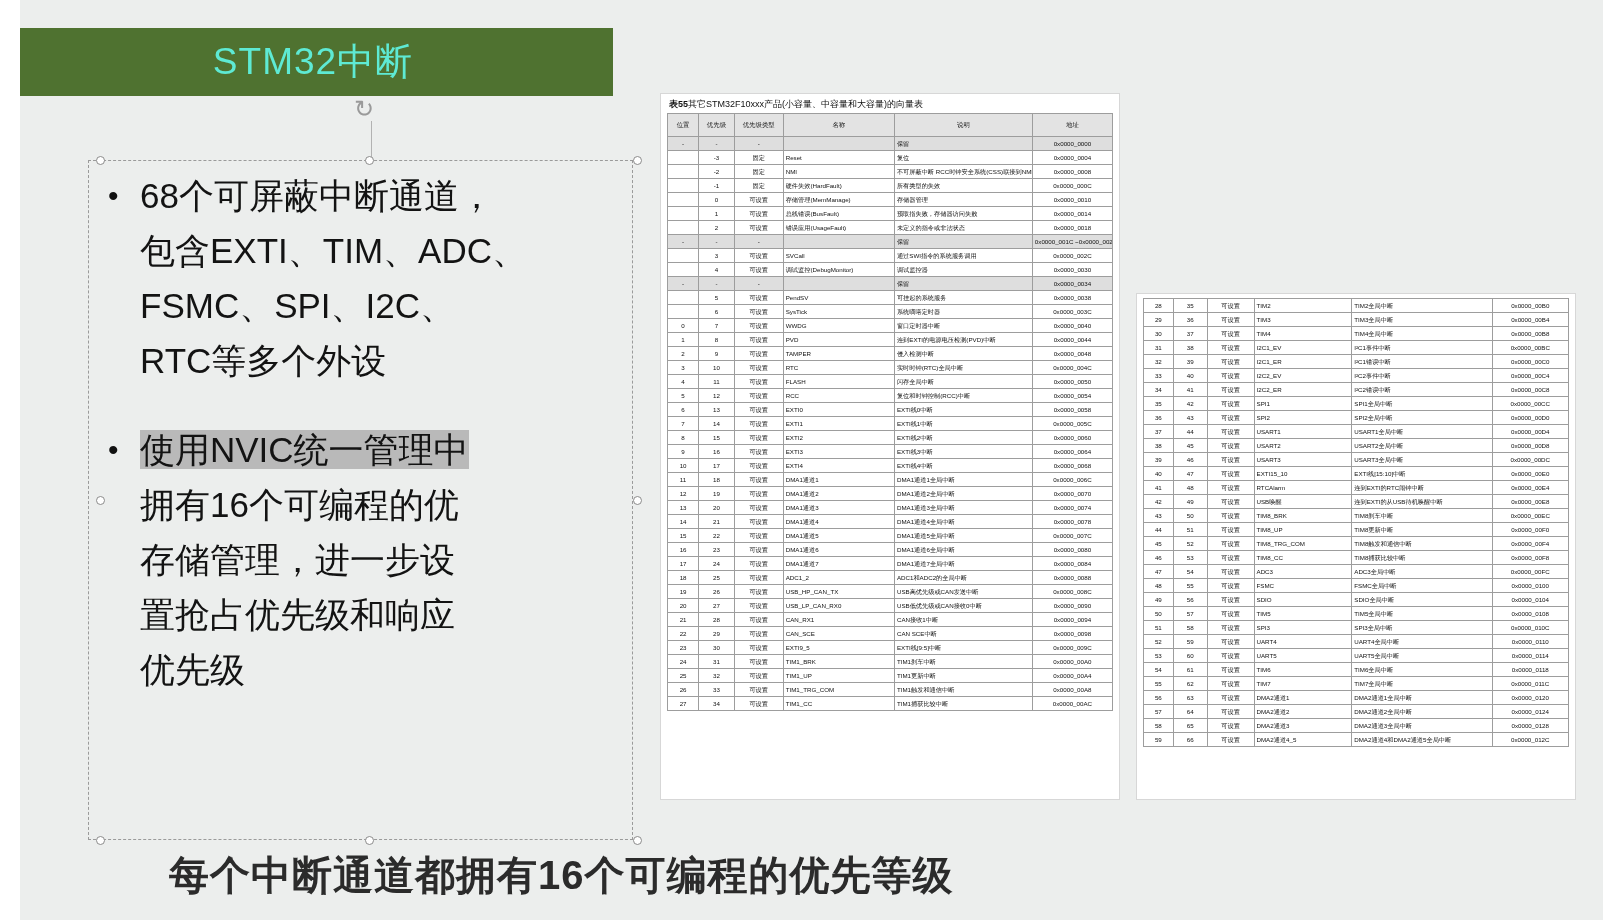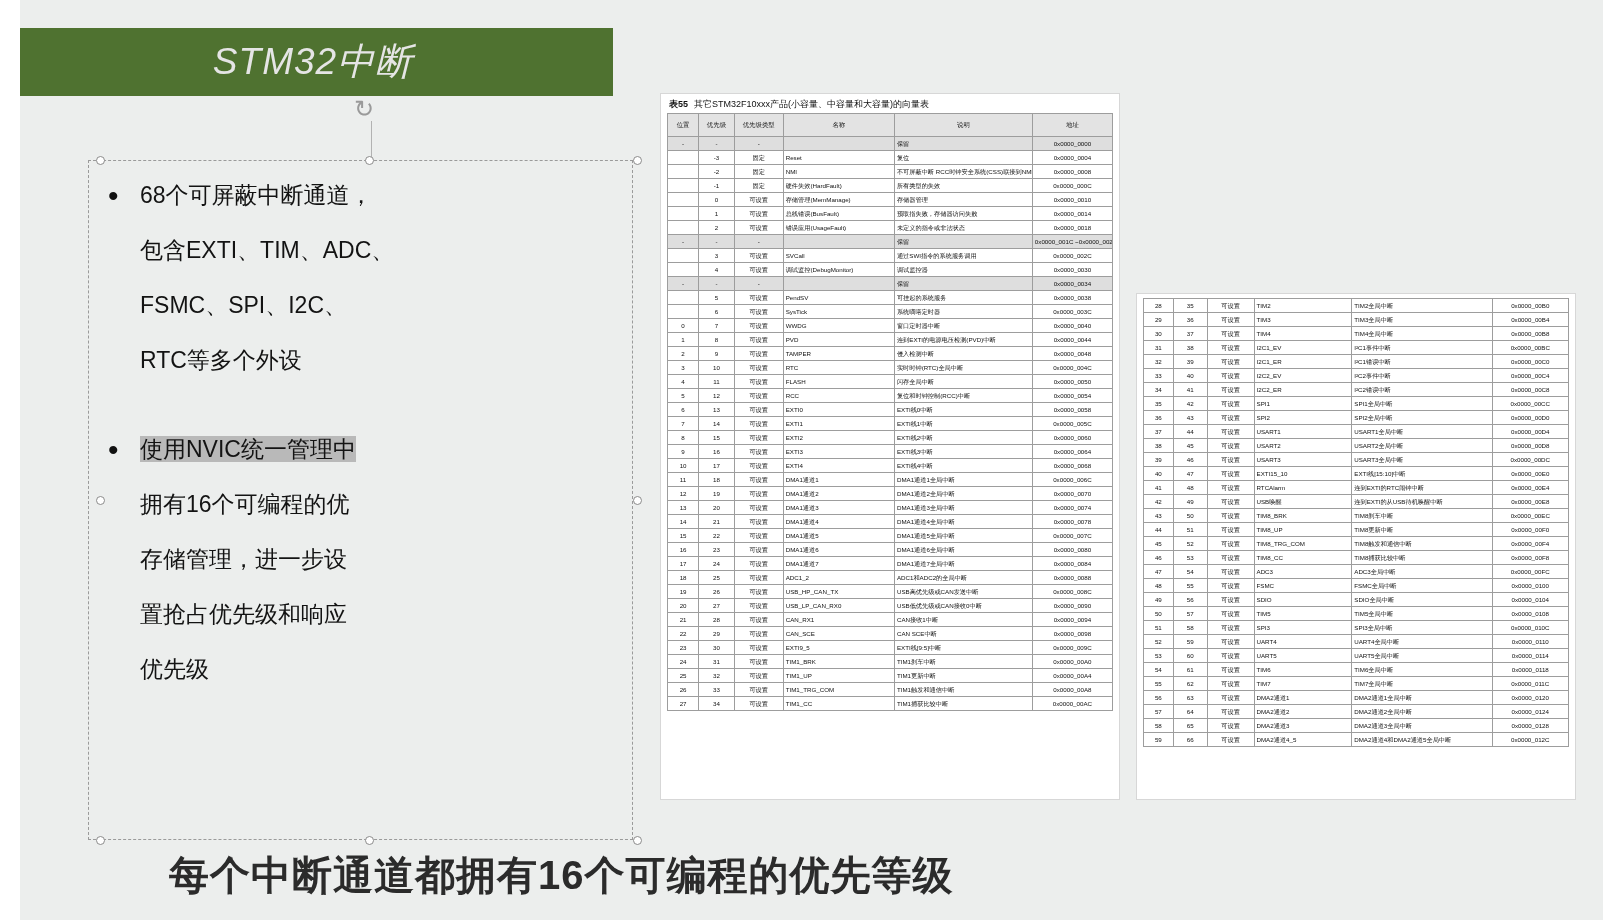--- a/index.html
+++ b/index.html
@@ -31,25 +31,24 @@
     left: -7px;
     top: 28px;
     width: 600px;
     height: 68px;
     background: #4f7230;
     display: flex;
     align-items: center;
     justify-content: center;
   }
   .title-text {
-    color: #e5e5e5;
+    color: #5eead4;
     font-size: 37px;
     letter-spacing: 1px;
     white-space: nowrap;
-    font-style: italic;
   }
 
   
   .rotate-handle {
     position: absolute;
     left: 330px;
     top: 95px;
     width: 28px;
     height: 28px;
     color: #9a9a9a;
@@ -98,21 +97,21 @@
   }
   .bullet-dot {
     width: 32px;
     flex: 0 0 32px;
     font-size: 30px;
     line-height: 55px;
     color: #111;
     text-align: left;
   }
   .bullet-text {
-    font-size: 23px;
+    font-size: 35px;
     line-height: 55px;
     color: #131313;
     letter-spacing: 0px;
   }
   .para2 {
     margin-top: 34px;
   }
   .hl {
     background: #b9b9b9;
     text-align: right;
@@ -152,21 +151,21 @@
     border: 1px solid #d7d7d7;
     box-sizing: border-box;
     overflow: hidden;
   }
   .fig-caption {
     font-size: 9px;
     color: #111;
     padding: 4px 8px 2px 8px;
     white-space: nowrap;
   }
-  .fig-caption b { margin-right: 6px; }
+  .fig-caption b { }
 
   table.vec {
     border-collapse: collapse;
     width: calc(100% - 12px);
     margin: 0 6px 4px 6px;
     table-layout: fixed;
   }
   table.vec th, table.vec td {
     border: 1px solid #9d9d9d;
     font-size: 6.2px;

